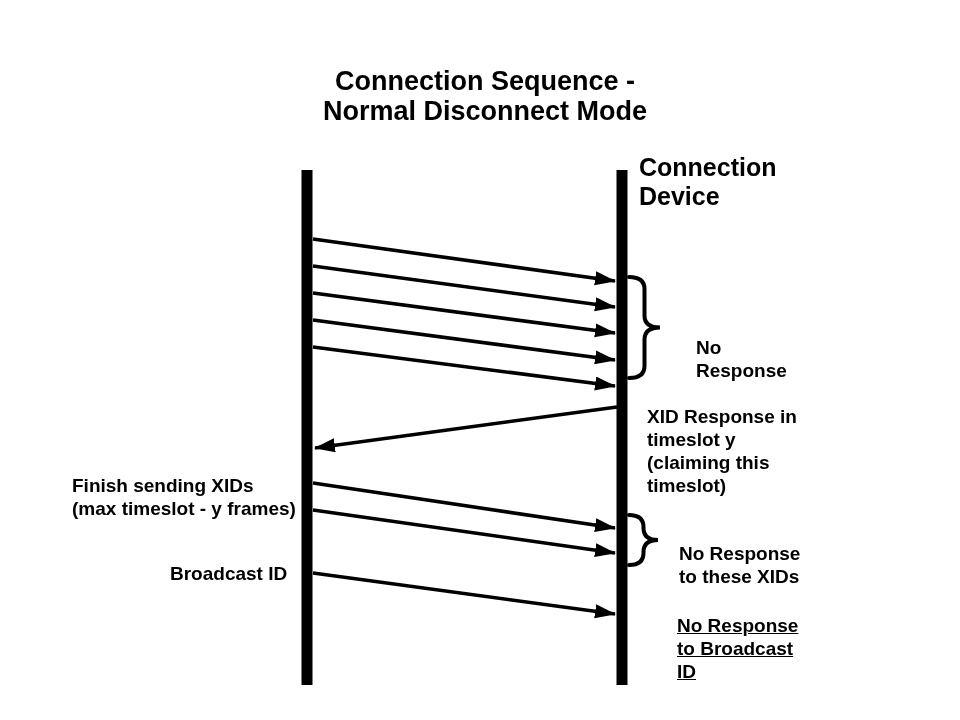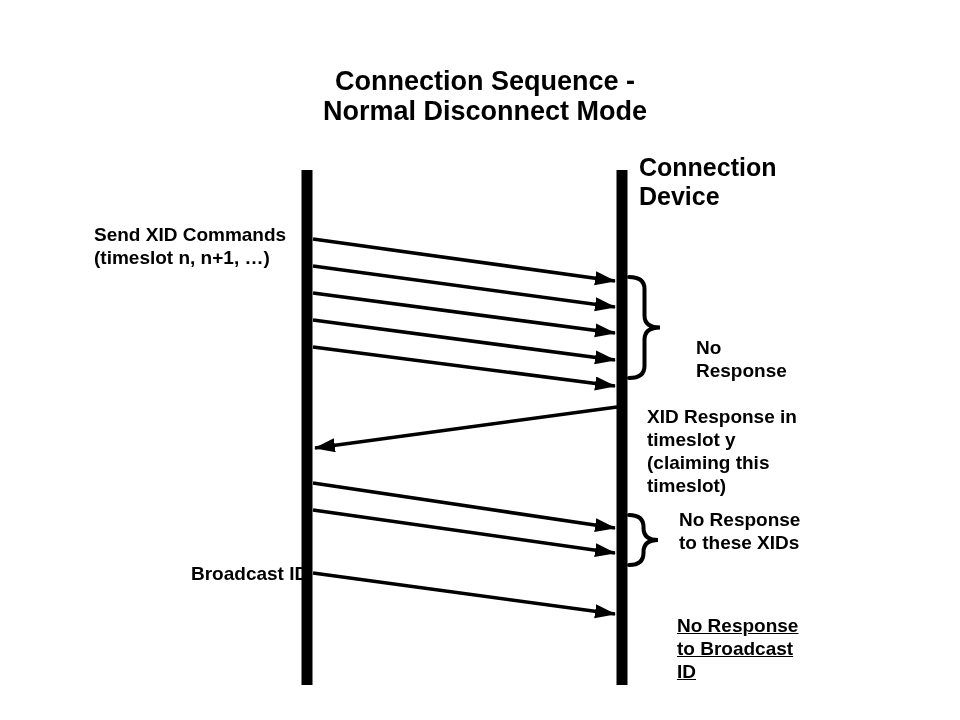--- a/index.html
+++ b/index.html
@@ -12,22 +12,22 @@
   .stage svg { position:absolute; left:0; top:0; width:960px; height:720px; }
   .lbl { position:absolute; white-space:pre-line; }
   .title { left:235px; top:46px; width:500px; text-align:center; font-size:27px; line-height:30px; }
   .actor-primary   { left:92px;  top:126px; font-size:25px; }
   .actor-secondary { left:639px; top:133px; font-size:25px; }
   .ann { font-size:19px; line-height:23px; }
   .lbl-send-xid               { left:94px;  top:203px; }
   .lbl-no-response            { left:696px; top:316px; }
   .lbl-xid-response           { left:647px; top:385px; }
   .lbl-finish-sending         { left:72px;  top:454px; }
-  .lbl-no-response-xids       { left:679px; top:488px; }
-  .lbl-broadcast-id           { left:191px; top:542px; }
+  .lbl-no-response-xids       { left:679px; top:522px; }
+  .lbl-broadcast-id           { left:170px; top:542px; }
   .lbl-no-response-broadcast  { left:677px; top:594px;text-decoration:underline; }
 </style>
 </head>
 <body>
 
 <div class="stage">
   <svg id="diagram-svg" viewBox="0 0 960 720">
       <defs>
         <marker id="arw" markerUnits="userSpaceOnUse" markerWidth="24" markerHeight="16" refX="20" refY="7" orient="auto">
           <path d="M0,0 L21,7 L0,14 Z" fill="#000000"></path>
@@ -46,21 +46,21 @@
       <line x1="313" y1="553" x2="615" y2="594" stroke="#000000" stroke-width="3.6" marker-end="url(#arw)"></line>
       <path d="M 629 257 Q 644.5 257 644.5 269 L 644.5 295.5 Q 644.5 307.5 660 307.5 Q 644.5 307.5 644.5 319.5 L 644.5 346 Q 644.5 358 629 358" fill="none" stroke="#000000" stroke-width="4" stroke-linecap="round"></path>
       <path d="M 629 495 Q 643.5 495 643.5 507 L 643.5 508 Q 643.5 520 658 520 Q 643.5 520 643.5 532 L 643.5 533 Q 643.5 545 629 545" fill="none" stroke="#000000" stroke-width="4" stroke-linecap="round"></path>
     </svg>
 
   <div class="lbl title">Connection Sequence -
 Normal Disconnect Mode</div>
 
   <div class="lbl actor-secondary">Connection Device</div>
 
-  <div class="lbl ann lbl-send-xid">Send XID Commands
-(timeslot n, n+1, …)</div>
   <div class="lbl ann lbl-no-response">No Response</div>
   <div class="lbl ann lbl-xid-response">XID Response in timeslot y
 (claiming this timeslot)</div>
+  <div class="lbl ann lbl-finish-sending">Finish sending XIDs
+(max timeslot - y frames)</div>
   <div class="lbl ann lbl-no-response-xids">No Response to these XIDs</div>
   <div class="lbl ann lbl-broadcast-id">Broadcast ID</div>
   <div class="lbl ann lbl-no-response-broadcast">No Response to Broadcast ID</div>
 </div>
 
 </body></html>

